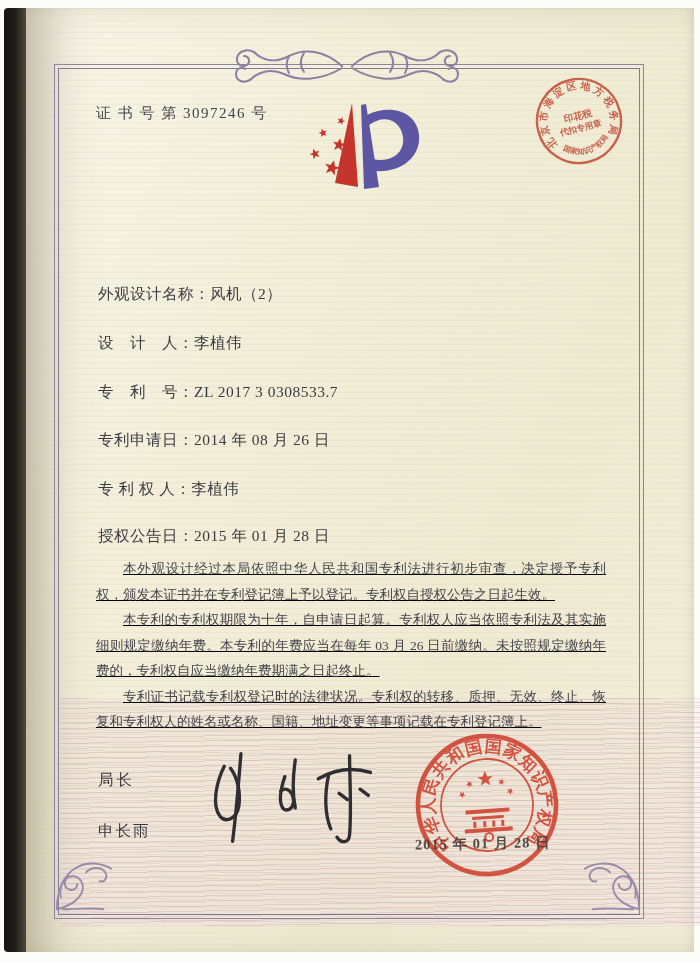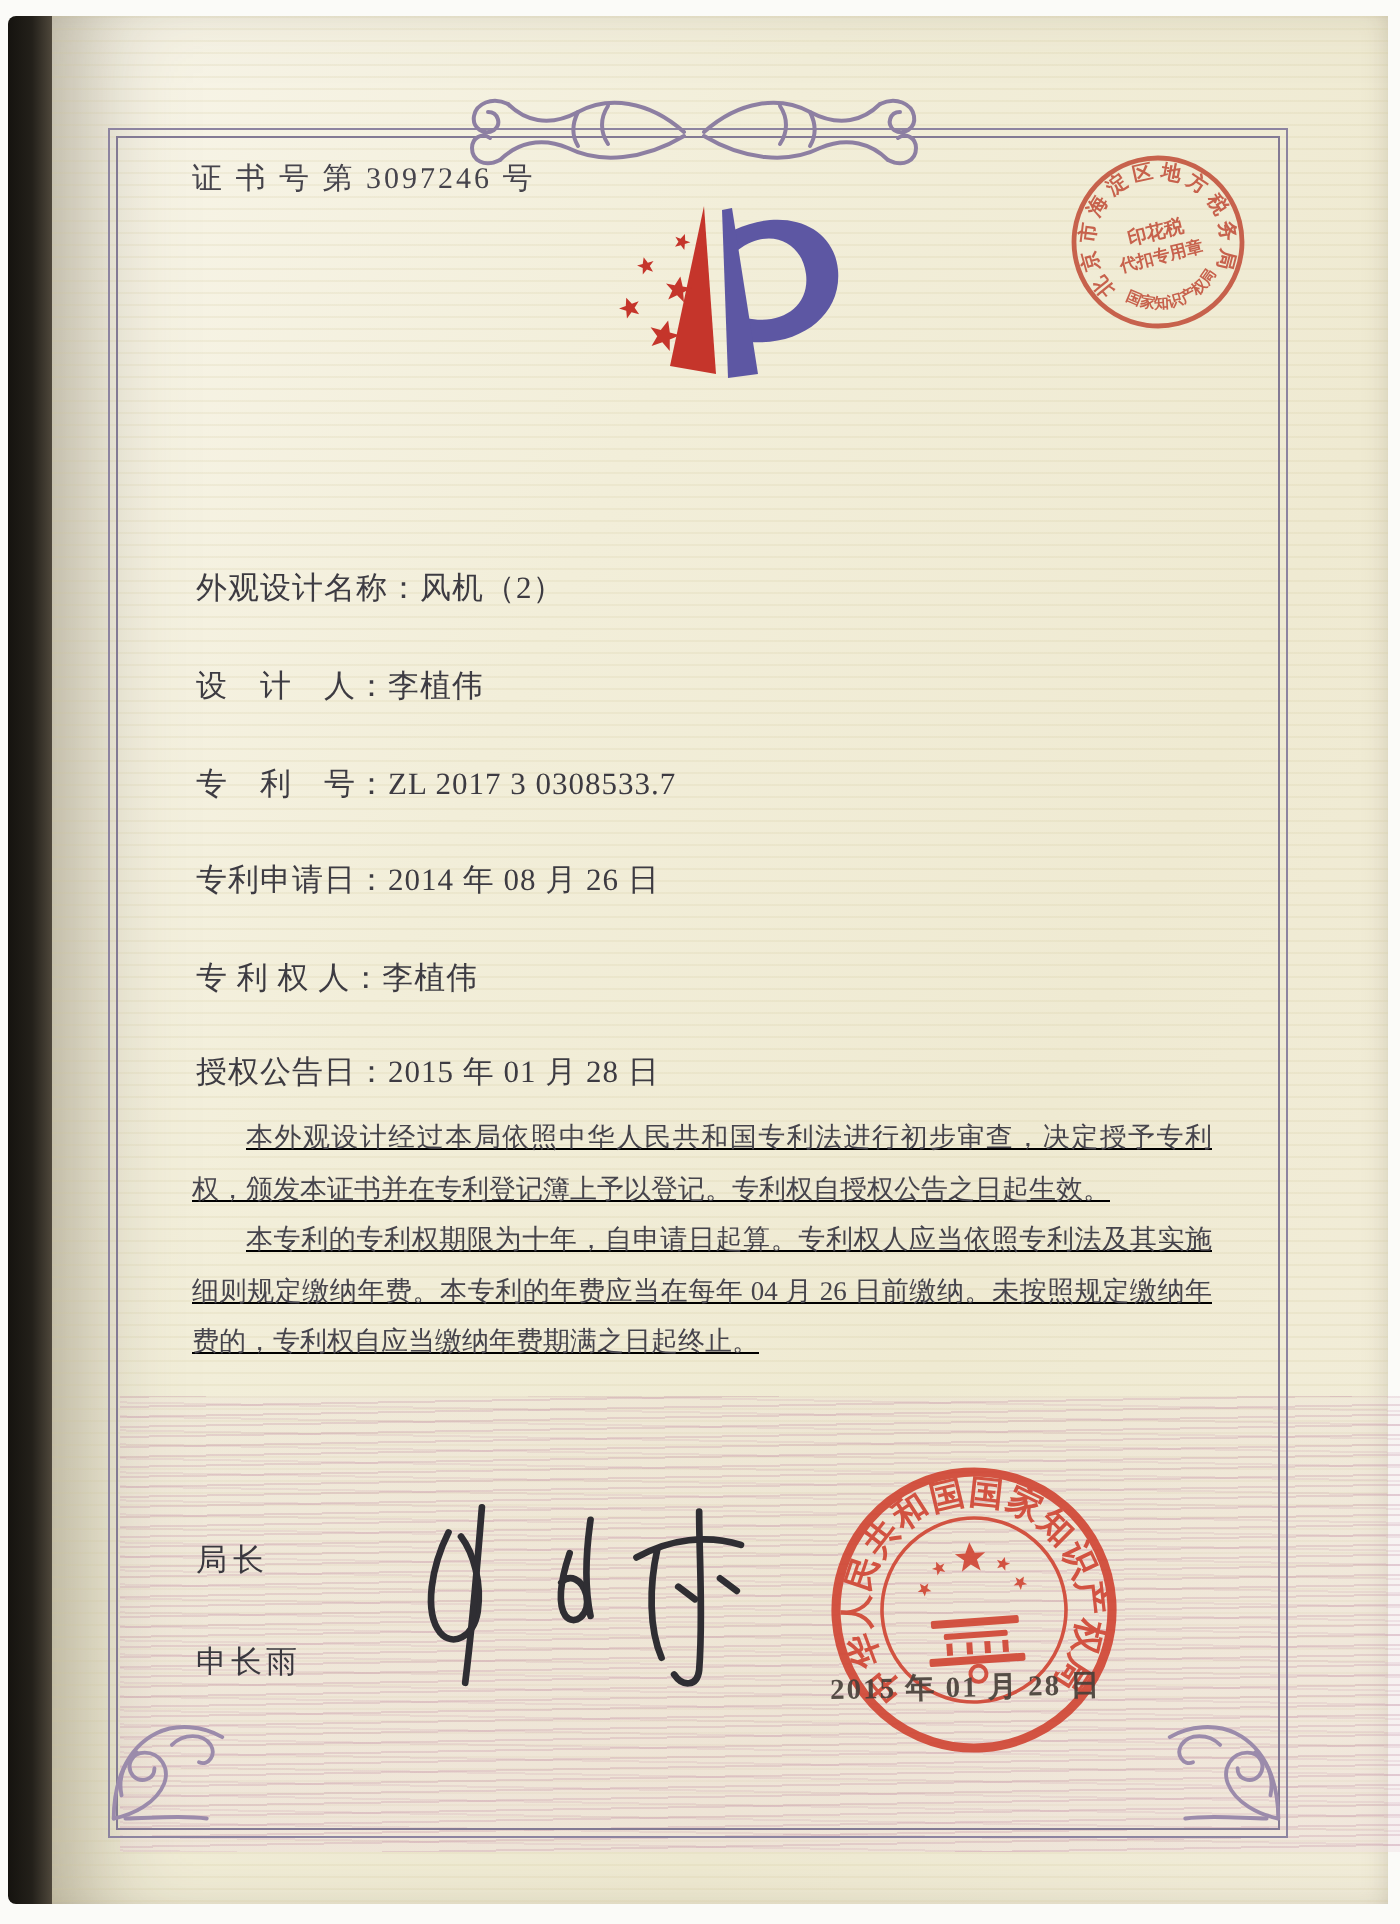--- a/index.html
+++ b/index.html
@@ -21,21 +21,21 @@
       repeating-linear-gradient(179deg,rgba(198,148,168,0.30) 0 1px,transparent 1px 5px),
       repeating-linear-gradient(181deg,rgba(198,148,168,0.18) 0 1px,transparent 1px 7px),
       linear-gradient(180deg,rgba(232,214,218,0.18),rgba(236,216,222,0.34));}
   
   .frame{position:absolute;left:58px;top:68px;width:580px;height:845px;
     border:1.6px solid #837a94;outline:1px solid #8d84a0;outline-offset:3px;z-index:2;}
   .orn{position:absolute;z-index:3;}
   .mirror{transform:scaleX(-1);}
   
   .txt{position:absolute;color:#43414a;z-index:4;}
-  .cert-no{left:96px;top:80px;font-size:15px;letter-spacing:1.5px;color:#46444c;}
+  .cert-no{left:96px;top:104px;font-size:15px;letter-spacing:1.5px;color:#46444c;}
   .logo{position:absolute;left:289px;top:101px;width:136px;height:96px;z-index:4;}
   .title{left:58px;top:191px;width:580px;text-align:center;font-size:35px;font-weight:700;
     letter-spacing:5px;color:#2e2b28;}
   .field{position:absolute;left:98px;font-size:15.5px;letter-spacing:0.5px;color:#3d3b42;z-index:4;}
   .f0{top:284px}.f1{top:333px}.f2{top:382px}.f3{top:430px}.f4{top:479px}.f5{top:526px}
   .paras{position:absolute;left:96px;top:556px;width:510px;z-index:4;text-decoration:underline;}
   .paras p{margin:0;text-indent:2em;font-size:13.5px;line-height:25.5px;text-align:justify;color:#46444c;}
   .officer-title{left:98px;top:770px;font-size:15.5px;letter-spacing:3px;color:#3a383f;}
   .officer-name{left:98px;top:800px;font-size:15.5px;letter-spacing:2px;color:#3a383f;margin-top:21px;}
   .signature{position:absolute;left:195px;top:746px;width:188px;height:102px;z-index:4;}
@@ -129,21 +129,22 @@
 
   <div class="field f0"><span>外观设计名称：</span><span>风机（2）</span></div>
   <div class="field f1"><span>设　计　人：</span><span>李植伟</span></div>
   <div class="field f2"><span>专　利　号：</span><span>ZL 2017 3 0308533.7</span></div>
   <div class="field f3"><span>专利申请日：</span><span>2014 年 08 月 26 日</span></div>
   <div class="field f4"><span>专 利 权 人：</span><span>李植伟</span></div>
   <div class="field f5"><span>授权公告日：</span><span>2015 年 01 月 28 日</span></div>
 
   <div class="paras">
     <p>本外观设计经过本局依照中华人民共和国专利法进行初步审查，决定授予专利权，颁发本证书并在专利登记簿上予以登记。专利权自授权公告之日起生效。</p>
-    <p>本专利的专利权期限为十年，自申请日起算。专利权人应当依照专利法及其实施细则规定缴纳年费。本专利的年费应当在每年 04 月 26 日前缴纳。未按照规定缴纳年费的，专利权自应当缴纳年费期满之日起终止。</p>
+    <p>本专利的专利权期限为十年，自申请日起算。专利权人应当依照专利法及其实施细则规定缴纳年费。本专利的年费应当在每年 03 月 26 日前缴纳。未按照规定缴纳年费的，专利权自应当缴纳年费期满之日起终止。</p>
+    <p>专利证书记载专利权登记时的法律状况。专利权的转移、质押、无效、终止、恢复和专利权人的姓名或名称、国籍、地址变更等事项记载在专利登记簿上。</p>
   </div>
 
   <div class="txt officer-title">局长</div>
   <div class="txt officer-name">申长雨</div>
 
   <svg class="signature" viewBox="0 0 180 95">
     <g fill="none" stroke="#2f2e33" stroke-width="3.2" stroke-linecap="round">
       <path d="M28,18 C20,34 16,56 24,66 C30,73 40,68 42,56 C44,42 40,28 34,20"></path>
       <path d="M44,6 C42,30 40,58 36,90"></path>
       <path d="M86,28 C82,40 80,52 84,58 C88,63 96,58 94,48 C92,40 86,38 82,42"></path>

